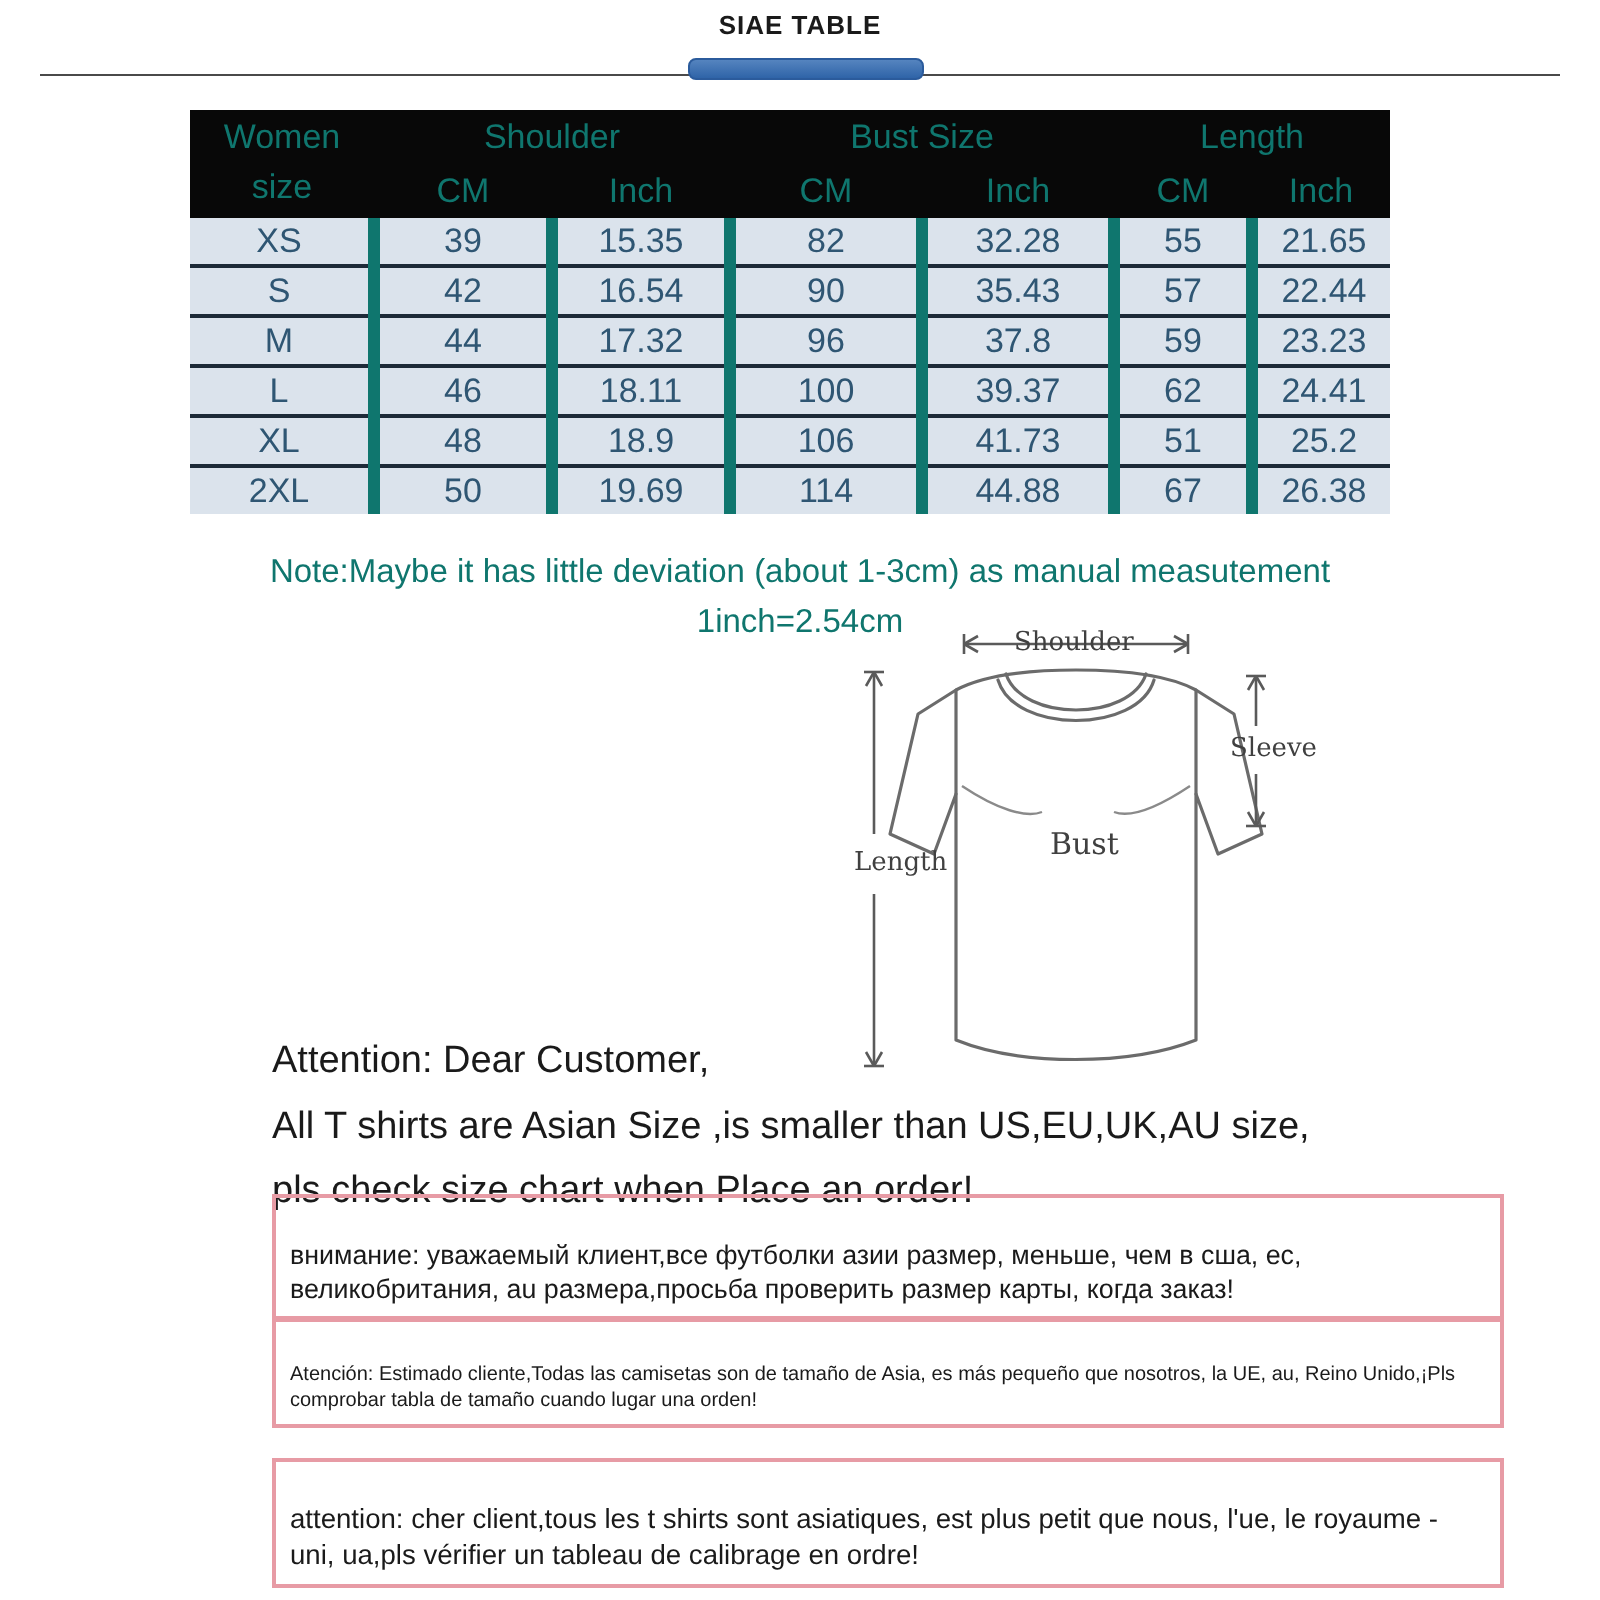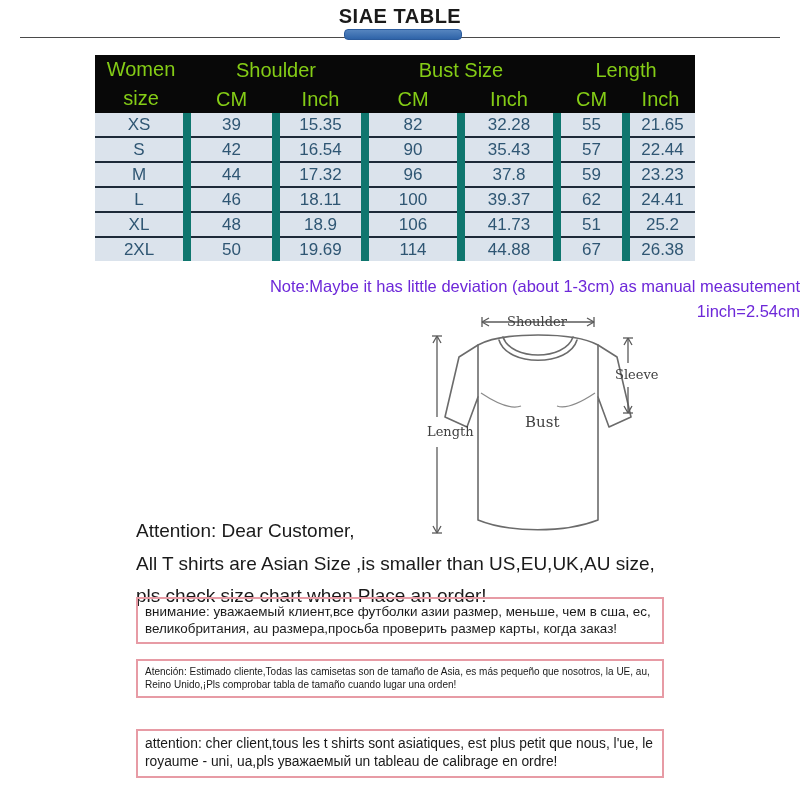--- a/index.html
+++ b/index.html
@@ -22,21 +22,21 @@
     left: 0;
     width: 800px;
     height: 44px;
   }
   .title-text {
     position: absolute;
     top: 5px;
     left: 0;
     width: 800px;
     text-align: center;
-    font-size: 20px;
+    font-size: 13px;
     font-weight: 700;
     letter-spacing: 0.5px;
     color: #1a1a1a;
   }
   .title-rule {
     position: absolute;
     top: 37px;
     left: 20px;
     width: 760px;
     height: 1px;
@@ -63,22 +63,22 @@
     border-collapse: collapse;
     table-layout: fixed;
   }
   .size-table th,
   .size-table td {
     text-align: center;
     font-weight: 400;
   }
   .size-table thead th {
     background: #080808;
-    color: #84cc16;
-    font-size: 20px;
+    color: #0f766e;
+    font-size: 17px;
     border: none;
     padding: 0;
   }
   .hdr-group {
     height: 28px;
     vertical-align: middle;
   }
   .hdr-unit {
     height: 26px;
     vertical-align: middle;
@@ -86,39 +86,39 @@
   .hdr-sizecell {
     height: 54px;
     vertical-align: middle;
     line-height: 1.45;
   }
   .size-table tbody td {
     background: #dbe3ec;
     color: #2f5673;
     font-size: 17px;
     height: 23px;
-    border-right: 8px solid #0f766e;
+    border-right: 6px solid #0f766e;
     border-bottom: 2px solid #1d2a38;
     padding: 0;
   }
   .size-table tbody tr td:last-child {
     border-right: none;
   }
   .size-table tbody tr:last-child td {
     border-bottom: none;
   }
 
   
   .note {
     position: absolute;
     top: 274px;
     left: 0;
     width: 800px;
-    text-align: right;
-    color: #6d28d9;
+    text-align: center;
+    color: #0f766e;
     font-size: 16.5px;
     line-height: 1.5;
   }
 
   
   .shirt-diagram {
     position: absolute;
     top: 305px;
     left: 415px;
     width: 275px;
@@ -144,24 +144,24 @@
     width: 560px;
     font-size: 19px;
     color: #1a1a1a;
     line-height: 1.72;
   }
 
   
   .lang-box {
     position: absolute;
     left: 136px;
-    width: 528px;
+    width: 616px;
     border: 2px solid #e79ba5;
     box-sizing: border-box;
-    padding: 4px 7px 5px 7px;
+    padding: 20px 7px 5px 7px;
     font-size: 13.4px;
     line-height: 1.28;
     color: #1a1a1a;
   }
   .lang-box-ru { top: 597px; }
   .lang-box-es { top: 659px; font-size: 10px; line-height: 1.3; }
   .lang-box-fr { top: 729px; font-size: 13.8px; line-height: 1.3; }
 </style>
 </head>
 <body>
@@ -321,13 +321,13 @@
 </div>
 
 <div class="attention">
   <div>Attention: Dear Customer,</div>
   <div>All T shirts are  Asian Size ,is smaller than US,EU,UK,AU size,</div>
   <div>pls check size chart when Place an order!</div>
 </div>
 
 <div class="lang-box lang-box-ru">внимание: уважаемый клиент,все футболки азии размер, меньше, чем в сша, ес, великобритания, au размера,просьба проверить размер карты, когда заказ!</div>
 <div class="lang-box lang-box-es">Atención: Estimado cliente,Todas las camisetas son de tamaño de Asia, es más pequeño que nosotros, la UE, au, Reino Unido,¡Pls comprobar tabla de tamaño cuando lugar una orden!</div>
-<div class="lang-box lang-box-fr">attention: cher client,tous les t shirts sont asiatiques, est plus petit que nous, l'ue, le royaume - uni, ua,pls уважаемый un tableau de calibrage en ordre!</div>
+<div class="lang-box lang-box-fr">attention: cher client,tous les t shirts sont asiatiques, est plus petit que nous, l'ue, le royaume - uni, ua,pls vérifier un tableau de calibrage en ordre!</div>
 
 </body></html>

